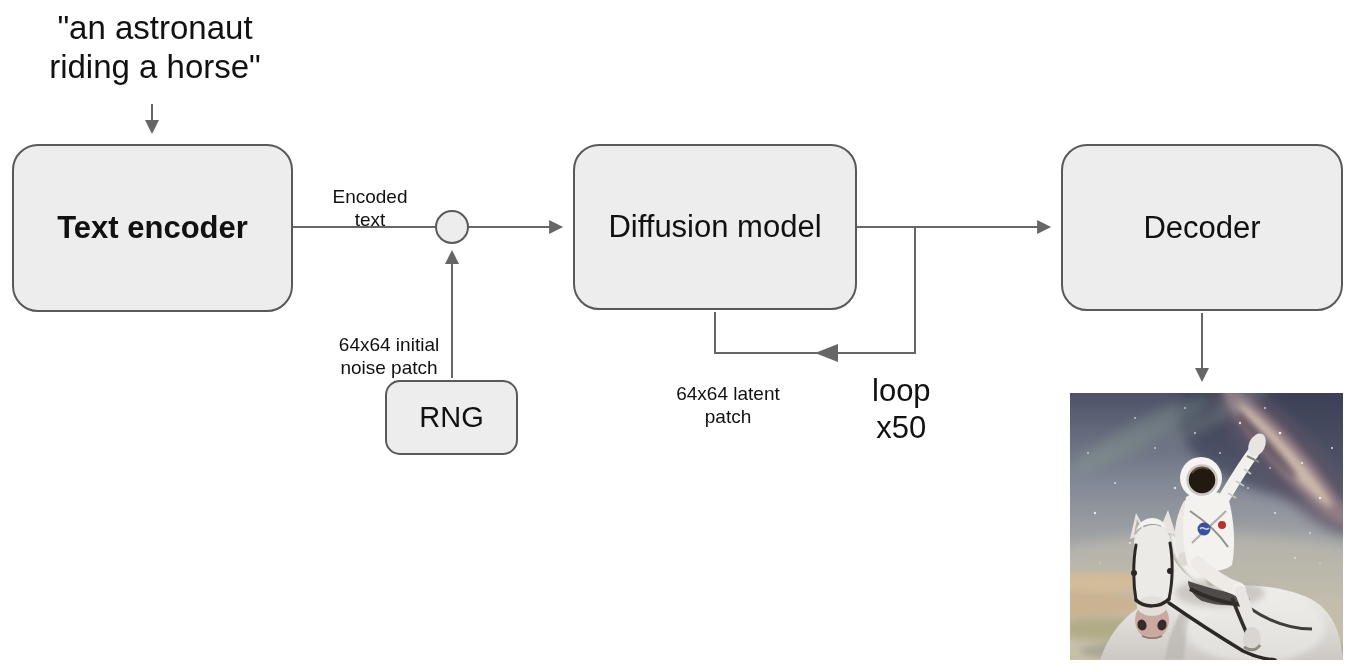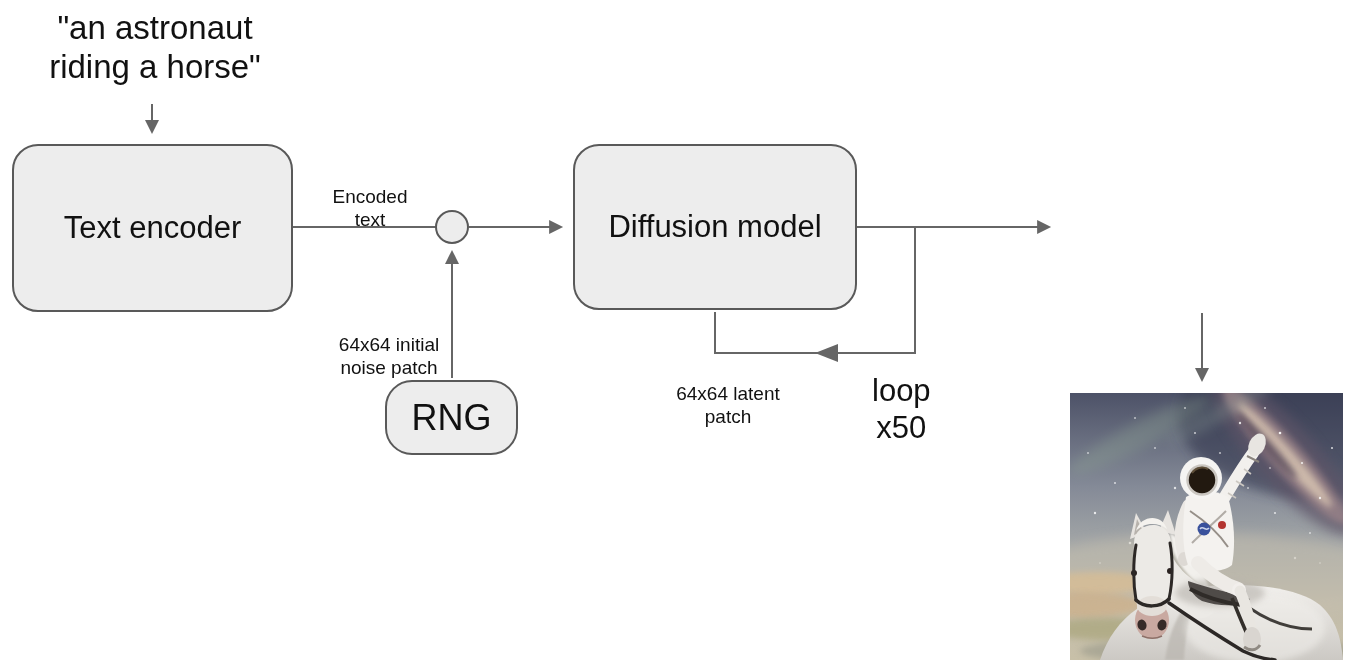--- a/index.html
+++ b/index.html
@@ -13,21 +13,21 @@
   .canvas{
     position:relative;width:1352px;height:672px;background:var(--background);
     font-family:"Liberation Sans", sans-serif;color:var(--text);overflow:hidden;
   }
   .node{
     position:absolute;background:var(--node-fill);
     border:2px solid var(--node-border);border-radius:26px;
     display:flex;align-items:center;justify-content:center;
     font-size:31px;color:var(--text);box-sizing:border-box;
   }
-  .node.small{border-radius:27px;font-size:36px;}
+  .node.small{border-radius:15px;font-size:29px;}
   .merge-circle{
     position:absolute;left:435px;top:210px;width:34px;height:34px;
     background:var(--node-fill);border:2px solid var(--node-border);
     border-radius:50%;box-sizing:border-box;
   }
   .prompt{
     position:absolute;left:20px;top:8px;width:270px;
     font-size:33px;line-height:39px;text-align:center;white-space:pre-line;
   }
   .lbl{
@@ -60,28 +60,31 @@
     <path class="wire" d="M152 104 L152 132" marker-end="url(#arr)"></path>
     <path class="wire" d="M293 227 L436 227"></path>
     <path class="wire" d="M469 227 L561 227" marker-end="url(#arr)"></path>
     <path class="wire" d="M452 378 L452 252" marker-end="url(#arr)"></path>
     <path class="wire" d="M857 227 L1049 227" marker-end="url(#arr)"></path>
     <path class="wire" d="M915 227 L915 353 L715 353 L715 312"></path>
     <polygon class="head" points="815,353 838,344 838,362"></polygon>
     <path class="wire" d="M1202 313 L1202 380" marker-end="url(#arr)"></path>
   </svg>
 
-  <div class="node" style="left:12px;top:144px;width:281px;height:168px;">
+  <div class="node" style="left:12px;top:144px;width:281px;height:168px;font-weight:bold;">
     <span>Text encoder</span>
   </div>
 
   <div class="node" style="left:573px;top:144px;width:284px;height:166px;">
     <span>Diffusion model</span>
   </div>
 
+  <div class="node" style="left:1061px;top:144px;width:282px;height:167px;">
+    <span>Decoder</span>
+  </div>
 
   <div class="node small" style="left:385px;top:380px;width:133px;height:75px;">
     <span>RNG</span>
   </div>
 
   <div class="merge-circle"></div>
 
   <div class="lbl" style="left:310px;top:169px;width:120px;">Encoded
 text</div>
   <div class="lbl" style="left:309px;top:317px;width:160px;">64x64 initial

